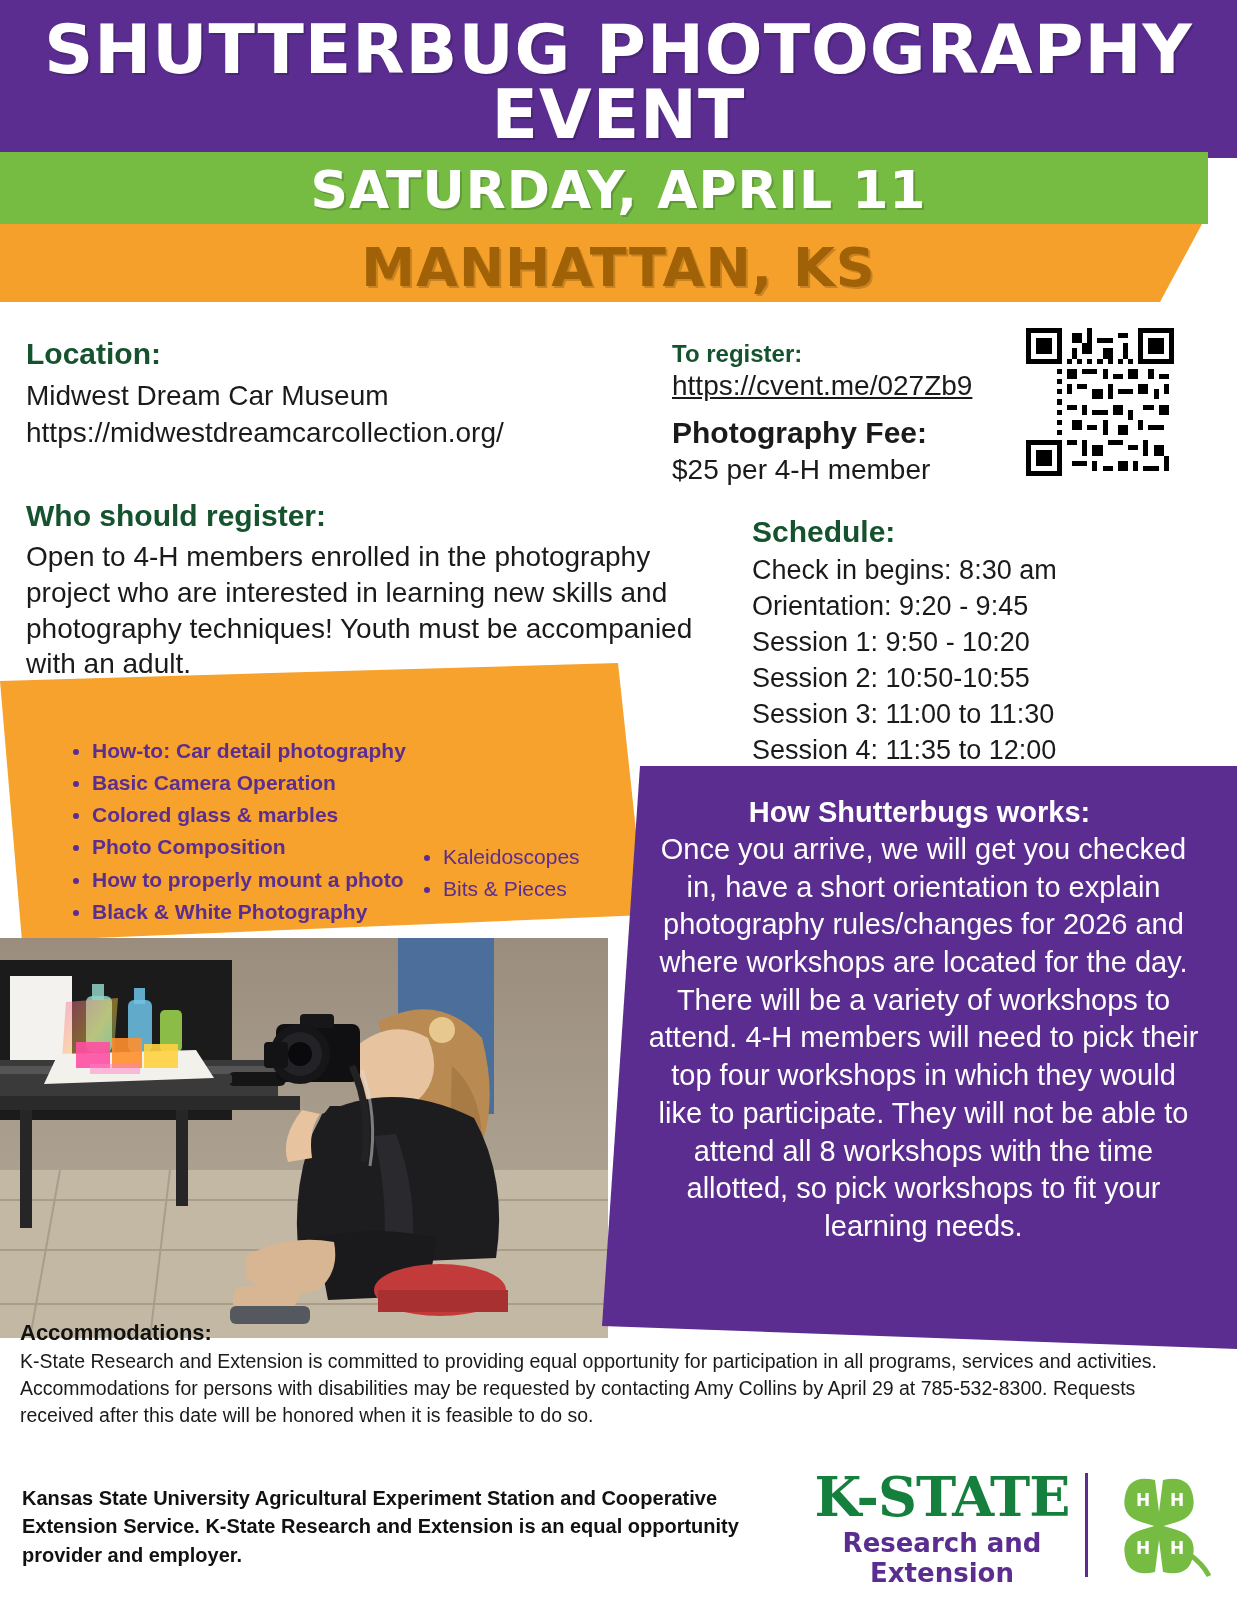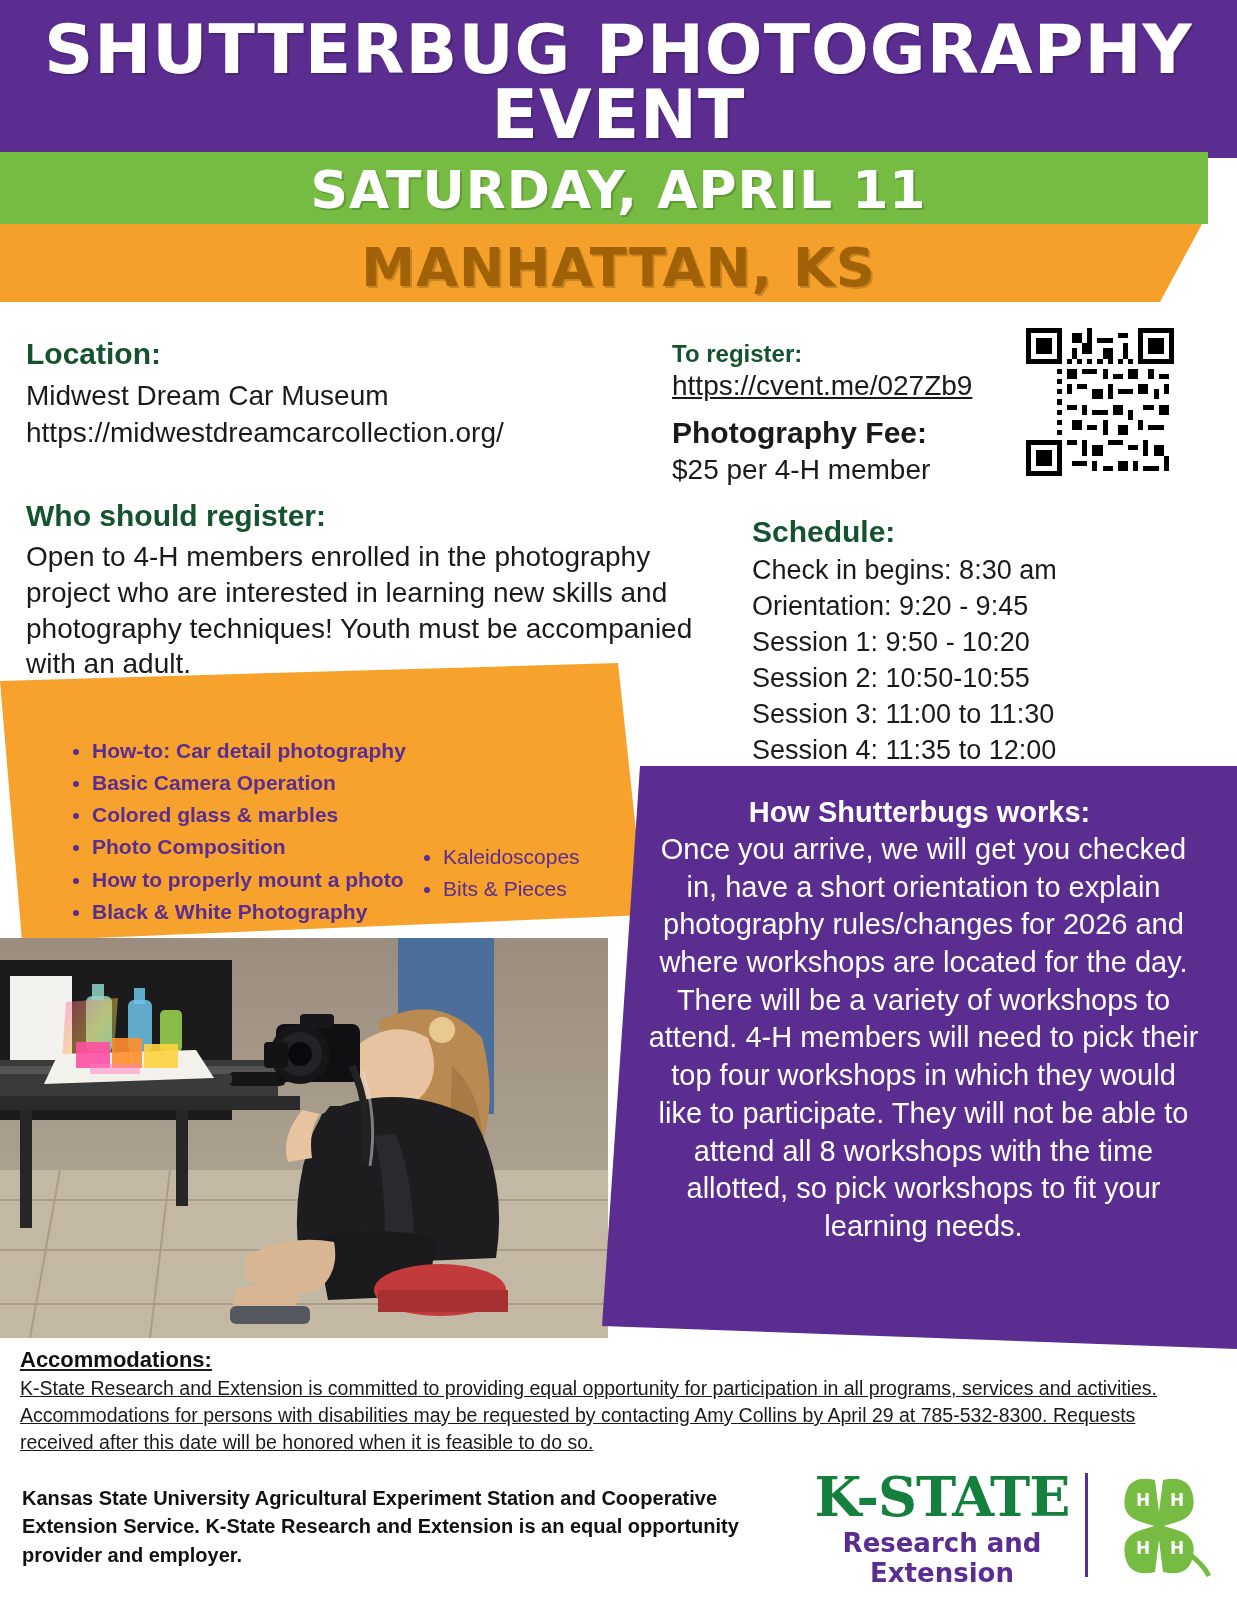--- a/index.html
+++ b/index.html
@@ -234,23 +234,22 @@
   }
   .how-body {
     margin: 2px 36px 0 44px;
     font-size: 29px;
     line-height: 1.30;
   }
 
   
   .accom {
     position: absolute;
-    left: 20px; top: 1347px;
+    left: 20px; top: 1320px;
     width: 1160px;
-    text-decoration: underline;
   }
   .accom-title {
     font-weight: bold;
     font-size: 22px;
     color: #111;
   }
   .accom-body {
     font-size: 19.5px;
     line-height: 1.38;
     margin-top: 2px;

